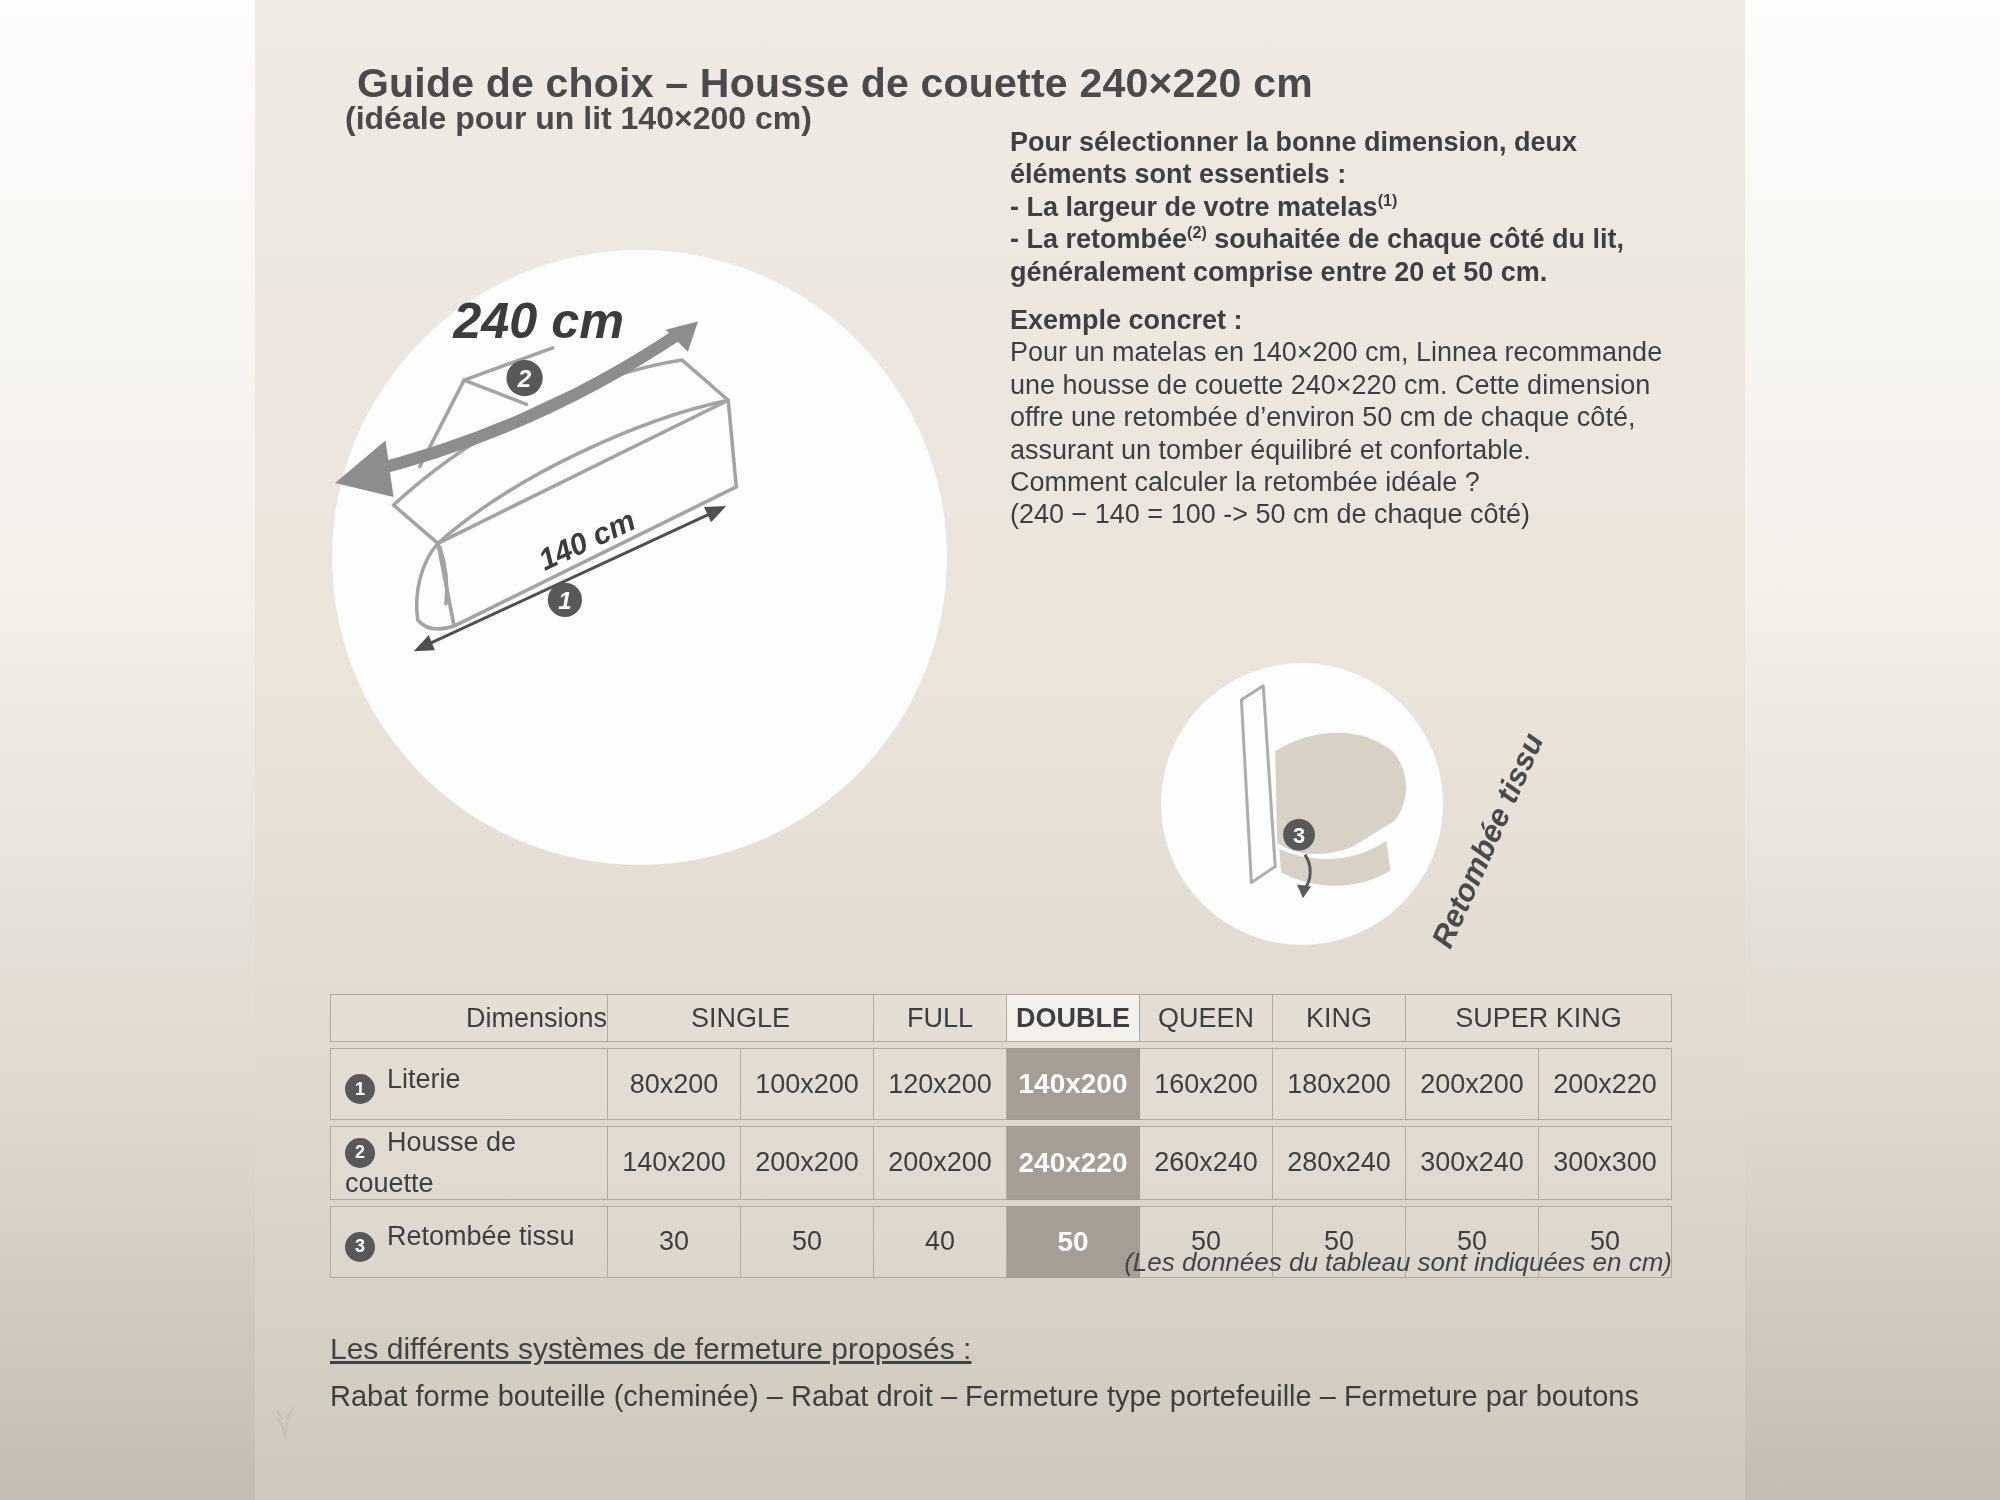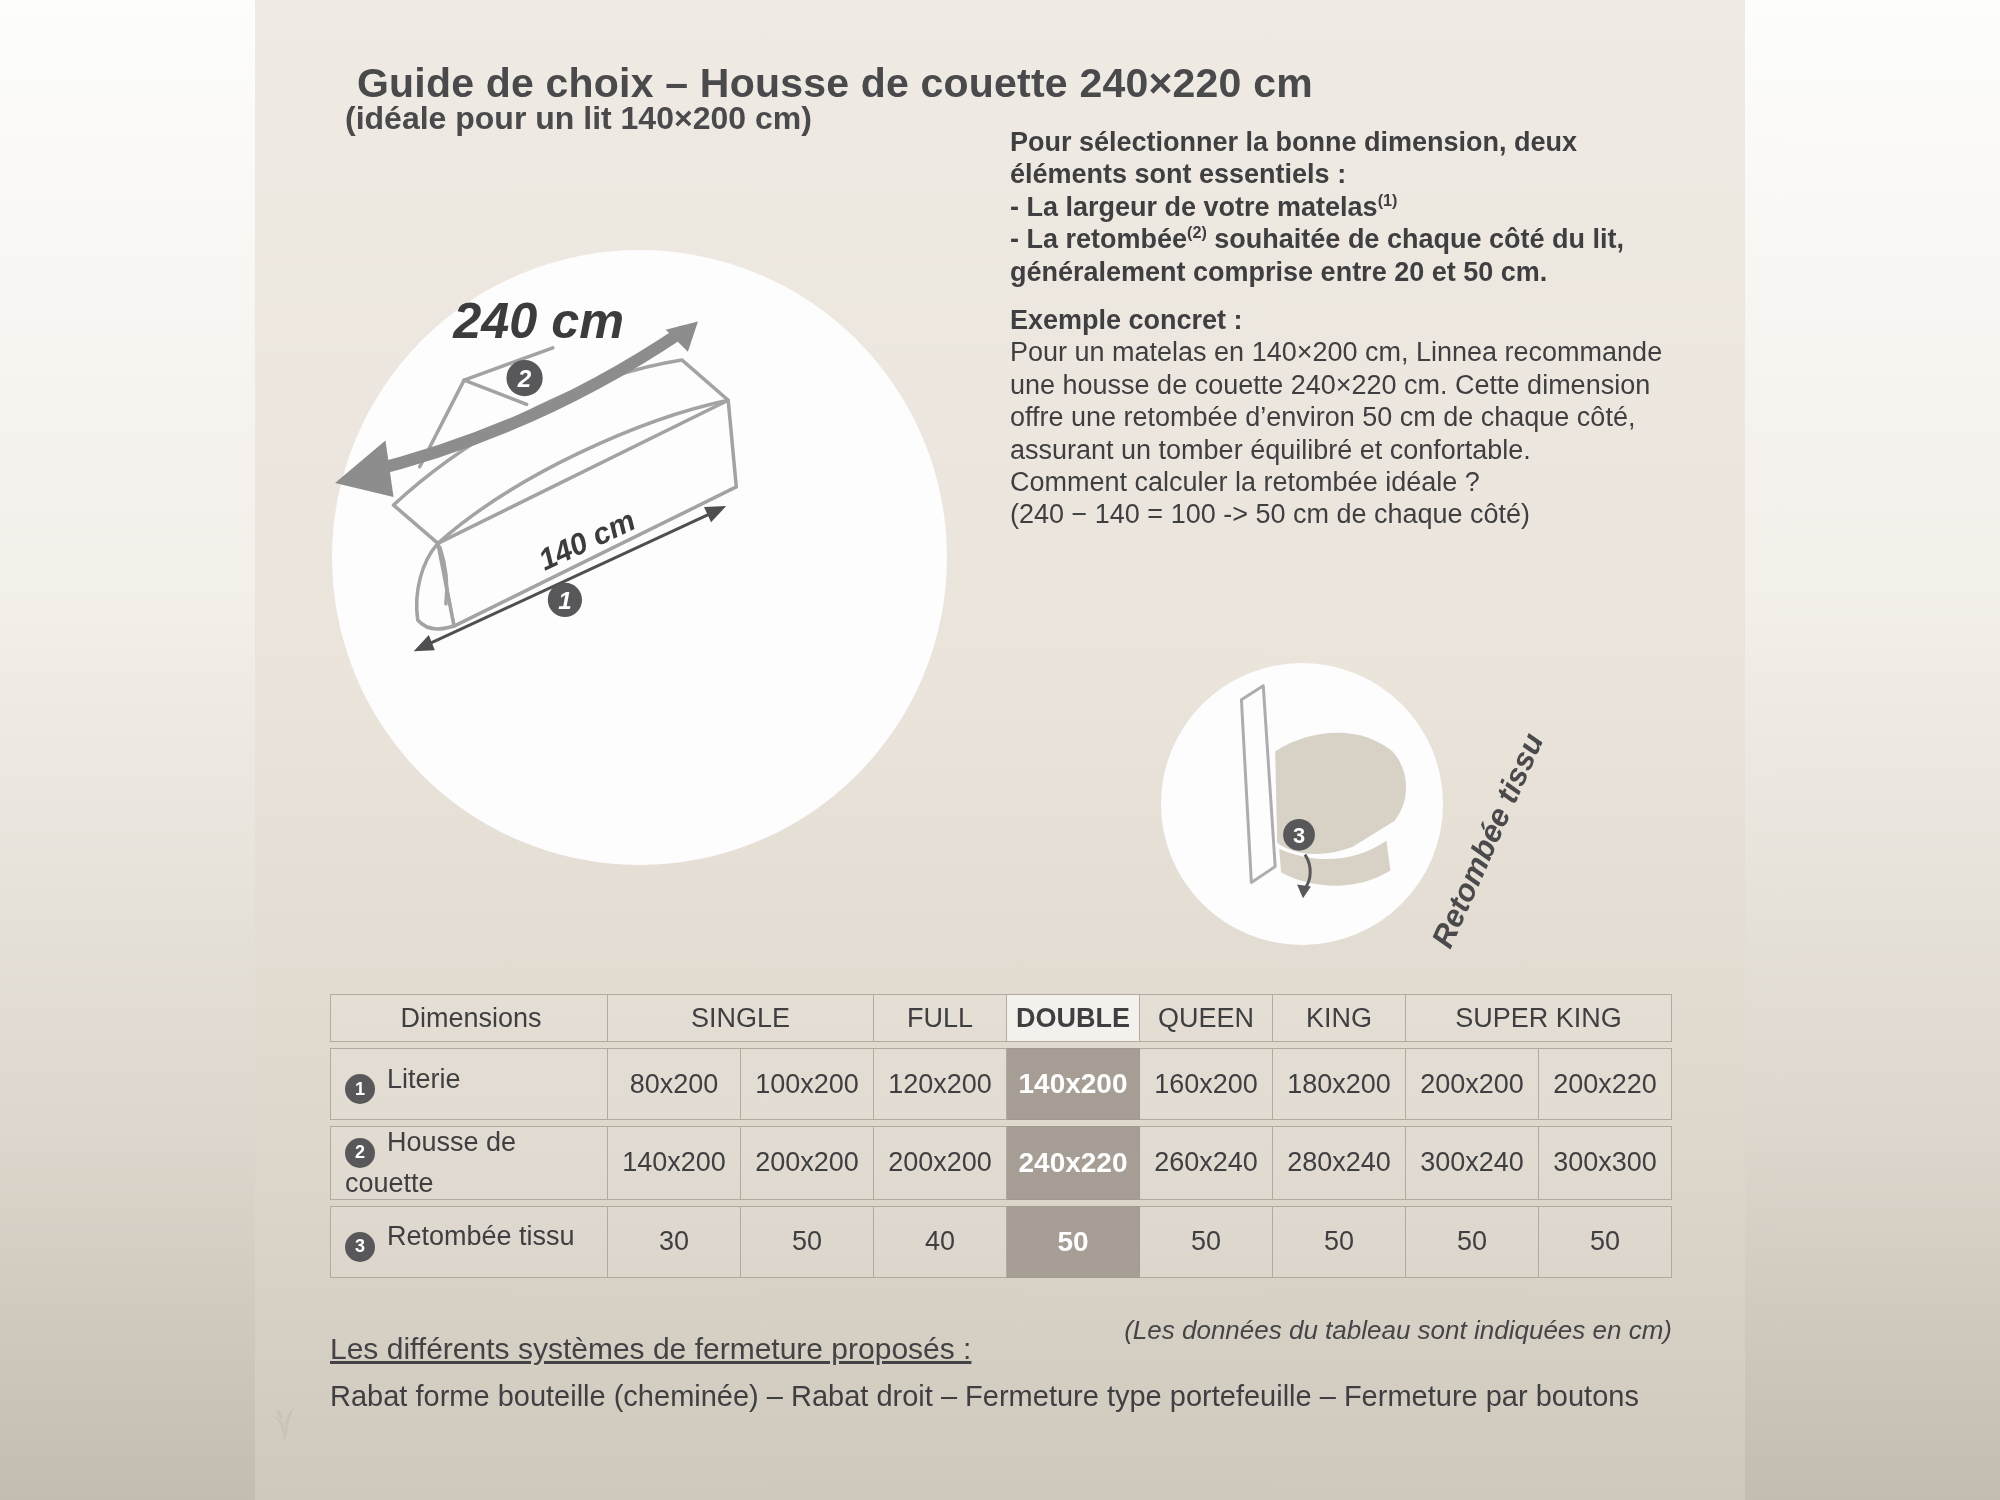--- a/index.html
+++ b/index.html
@@ -44,32 +44,32 @@
   .size-table col.cv{width:133px;}
   .size-table th,.size-table td{
     border:1px solid #b2aa9e;
     font-size:27px;color:#3f3f41;
     text-align:center;vertical-align:middle;
     background:rgba(255,255,255,0.10);
     padding:0;
   }
   .size-table th+th,.size-table td+td{border-left:none;}
   .size-table th{height:46px;font-weight:normal;}
-  .size-table th.corner{text-align:center;padding-left:4px;}
+  .size-table th.corner{text-align:right;padding-left:4px;}
   .size-table th.hl-head{background:rgba(255,255,255,0.62);font-weight:bold;}
   .size-table td{height:70px;}
   .size-table td.rowlabel{text-align:left;padding-left:14px;}
   .size-table td.hl{background:#a69e94;color:#ffffff;font-weight:bold;border-color:#a29a90;font-size:28px;}
   .mk{
     display:inline-flex;width:30px;height:30px;border-radius:50%;
     background:#58585a;color:#fff;font-size:18px;font-weight:bold;
     align-items:center;justify-content:center;margin-right:12px;vertical-align:-7px;
   }
   .table-note{
-    position:absolute;left:75px;top:1315px;width:1342px;text-align:right;
+    position:absolute;left:75px;top:1247px;width:1342px;text-align:right;
     font-size:26px;font-style:italic;color:#44444..6;color:#454547;
   }
   .closure-title{
     position:absolute;left:75px;top:1332px;
     font-size:30px;font-weight:normal;text-decoration:underline;color:#434345;
   }
   .closure-list{position:absolute;left:75px;top:1380px;font-size:29px;color:#3f3f41;}
   .watermark{
     position:absolute;left:8px;top:1402px;display:flex;align-items:center;gap:10px;
     color:#c9c3b8;font-size:48px;font-weight:bold;letter-spacing:1px;

